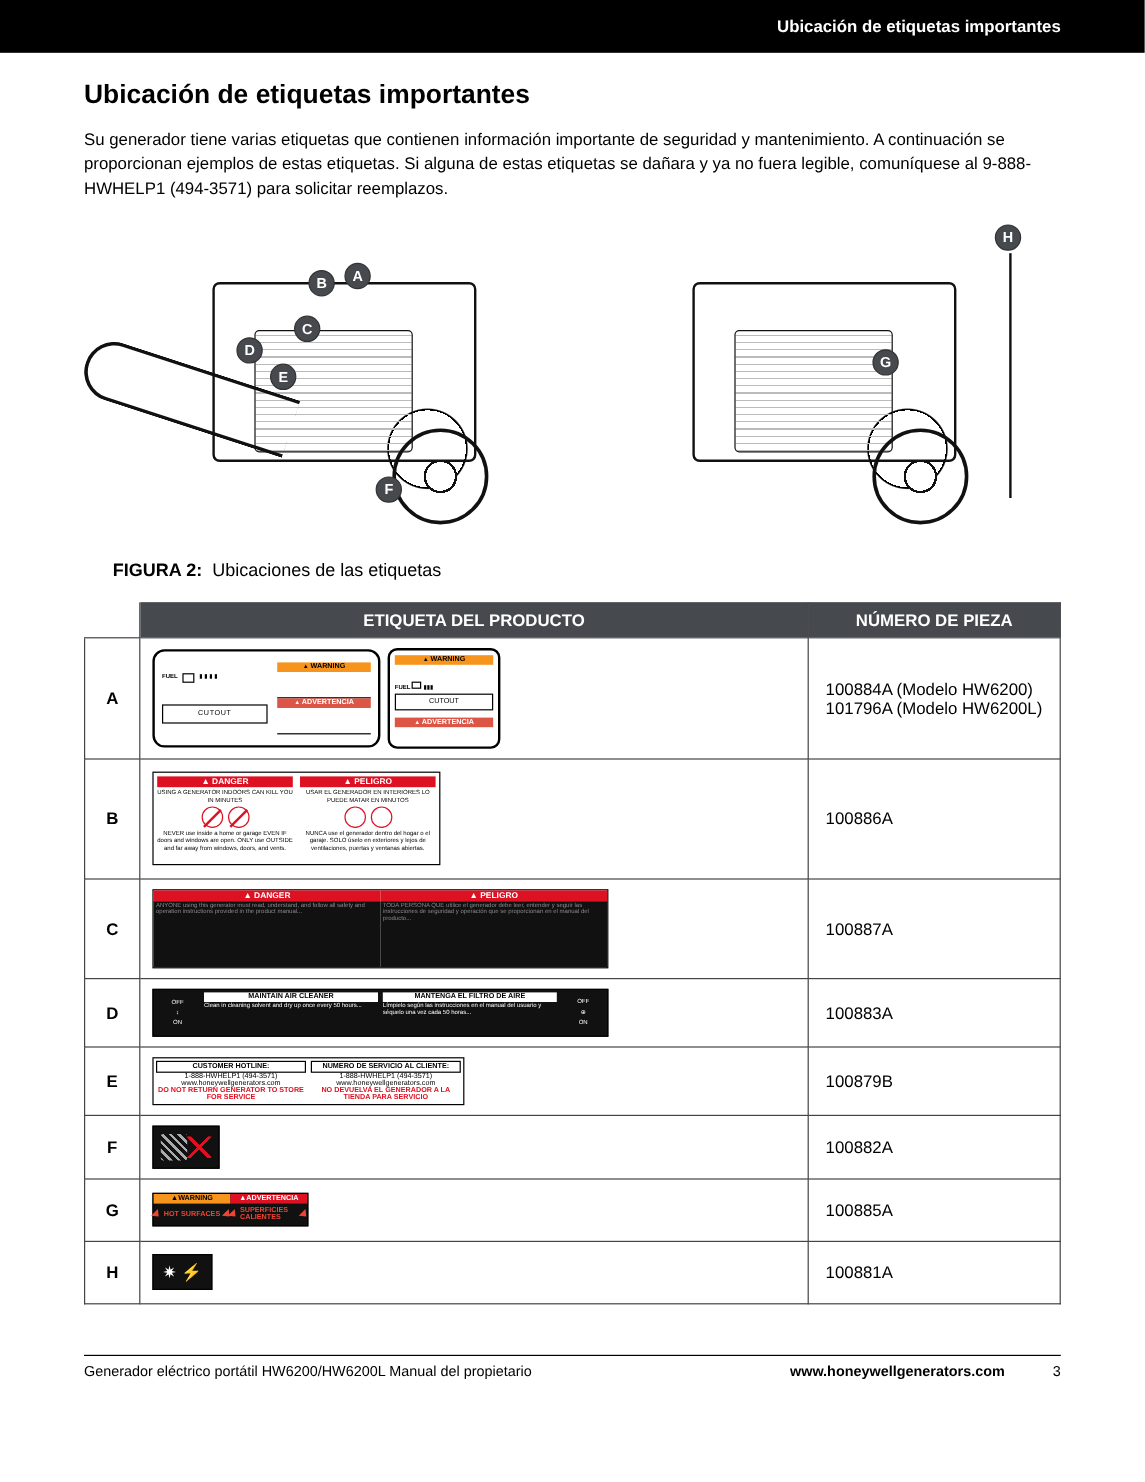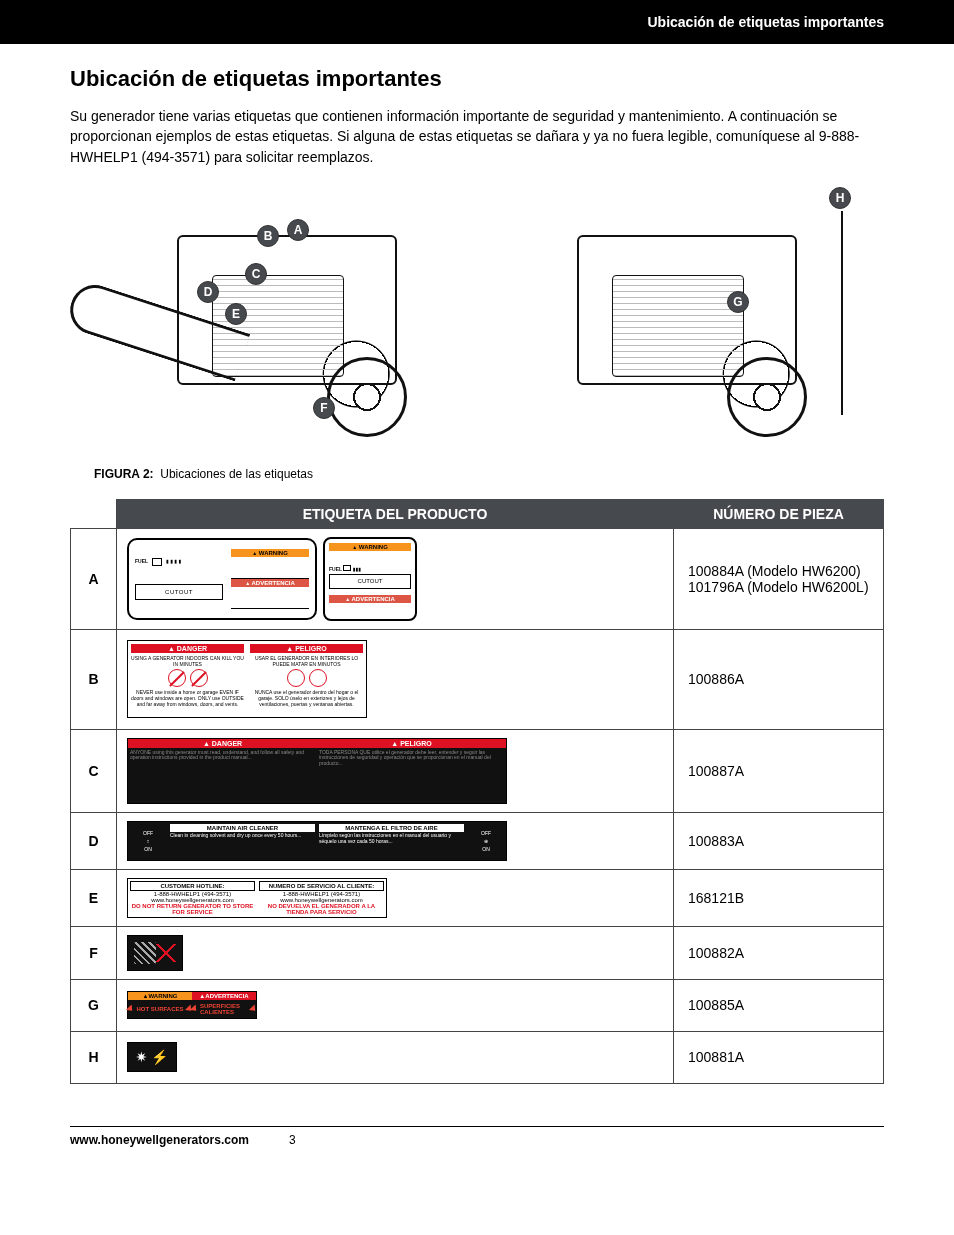--- a/index.html
+++ b/index.html
@@ -95,21 +95,21 @@
     width: 22px; height: 22px;
     background: #46494d;
     color: #fff;
     border-radius: 50%;
     font-size: 12px;
     font-weight: bold;
     display: flex; align-items: center; justify-content: center;
     border:1px solid #333;
   }
   .figure-caption {
-    font-size: 12px;
+    font-size: 15px;
     margin: 8px 0 18px 24px;
   }
   .figure-caption b { font-weight: bold; }
 
   table.parts {
     width: 100%;
     border-collapse: collapse;
     font-size: 14px;
   }
   table.parts th {
@@ -375,21 +375,21 @@
               <div class="red">DO NOT RETURN GENERATOR TO STORE FOR SERVICE</div>
             </div>
             <div class="col">
               <div class="hl">NUMERO DE SERVICIO AL CLIENTE:</div>
               <div>1-888-HWHELP1 (494-3571)</div>
               <div>www.honeywellgenerators.com</div>
               <div class="red">NO DEVUELVA EL GENERADOR A LA TIENDA PARA SERVICIO</div>
             </div>
           </div>
         </td>
-        <td class="part">168121B</td>
+        <td class="part">100879B</td>
       </tr>
 
       <tr class="short">
         <td class="letter">F</td>
         <td class="label-cell">
           <div class="lbl-f"></div>
         </td>
         <td class="part">100882A</td>
       </tr>
 
@@ -426,17 +426,18 @@
             <span class="spark">⚡</span>
           </div>
         </td>
         <td class="part">100881A</td>
       </tr>
     </tbody>
   </table>
 </div>
 
 <div class="footer">
+  <span>Generador eléctrico portátil HW6200/HW6200L Manual del propietario</span>
   <span class="right">
     <b>www.honeywellgenerators.com</b>
     <span>3</span>
   </span>
 </div>
 
 </body></html>

